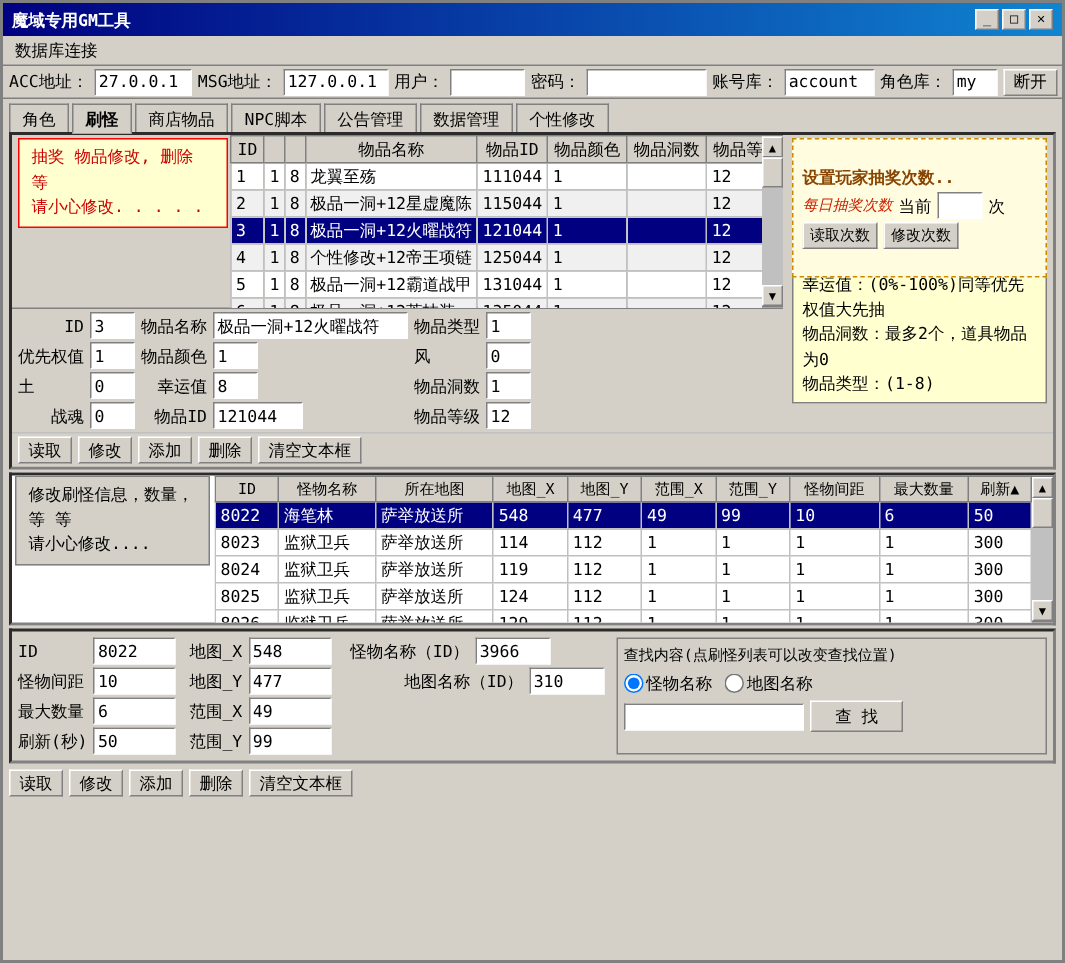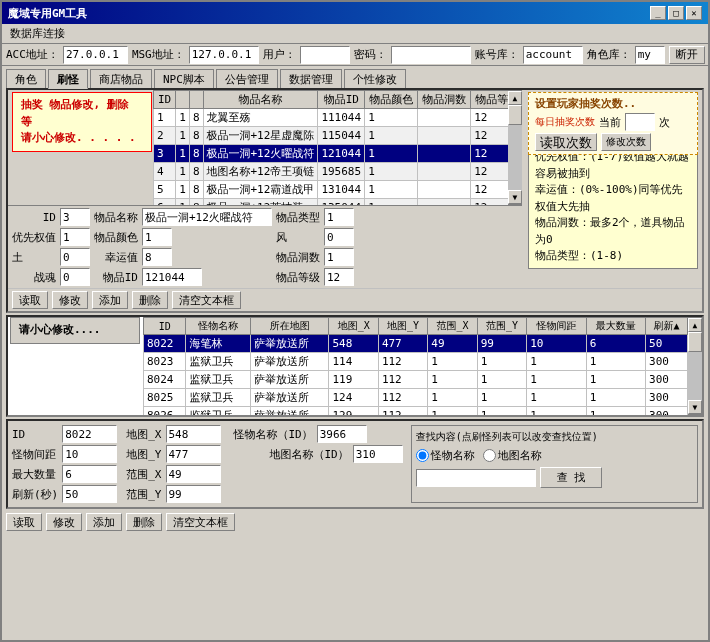--- a/index.html
+++ b/index.html
@@ -95,21 +95,20 @@
     .warning-box {
       border: 1px solid #ff0000;
       background: #ffffd0;
       padding: 4px 8px;
       font-size: 11px;
       color: #cc0000;
       position: absolute;
       left: 8px; top: 4px;
       z-index: 10;
       line-height: 1.5;
-      font-weight: bold;
     }
     
     .lower-table { width: 100%; border-collapse: collapse; font-size: 11px; }
     .lower-table th {
       background: #d4d0c8;
       border: 1px solid #808080;
       padding: 1px 3px;
       text-align: center;
       white-space: nowrap;
       font-weight: normal;
@@ -191,30 +190,30 @@
     <div class="tab">个性修改</div>
   </div>
 
   <div style="margin: 0 4px; border: 2px inset #808080; background: #d4d0c8; position: relative;">
 
     <div class="warning-box" style="left:4px; top:2px; width:140px;">
       <div>抽奖 物品修改, 删除 等</div>
       <div>请小心修改.  .  .  .  .</div>
     </div>
 
-    <div style="position:absolute; right:4px; top:2px; border:1px dashed #cc8800; background:#fffce0; padding:3px 6px; font-size:11px; z-index:10; width:170px;">
+    <div style="position:absolute; right:4px; top:2px; border:1px dashed #cc8800; background:#fffce0; padding:18px 6px; font-size:11px; z-index:10; width:170px;">
       <div style="color:#884400; font-weight:bold; margin-bottom:2px;">设置玩家抽奖次数..</div>
       <div style="display:flex; align-items:center; gap:4px; margin-bottom:2px;">
-        <span style="color:#cc2200; font-size:10px;">每日抽奖次数</span>
+        <span style="color:#cc2200; font-size:10px;font-style:italic;">每日抽奖次数</span>
         <span>当前</span>
         <input class="form-input" style="width: 30px;" value="">
         <span>次</span>
       </div>
       <div style="display:flex; gap:4px;">
-        <button class="btn" style="font-size:13px; padding:0 4px;">读取次数</button>
+        <button class="btn" style="font-size:10px; padding:0 4px;">读取次数</button>
         <button class="btn" style="font-size:10px; padding:0 4px;font-family:Liberation Serif, serif;">修改次数</button>
       </div>
     </div>
 
     <div style="display:flex; margin-left:145px; margin-right:180px; overflow:hidden; max-height:115px;">
       <div style="overflow:auto; flex:1; max-height:115px;">
         <table class="data-table" style="font-size:10px;">
           <thead>
             <tr>
               <th>ID</th>
@@ -256,22 +255,22 @@
                 <td>极品一洞+12火曜战符</td>
                 <td>121044</td>
                 <td>1</td>
                 <td></td>
                 <td>12</td>
               </tr>
               <tr>
                 <td>4</td>
                 <td>1</td>
                 <td>8</td>
-                <td>地图名称+12帝王项链</td>
-                <td>195685</td>
+                <td>个性修改+12帝王项链</td>
+                <td>125044</td>
                 <td>1</td>
                 <td></td>
                 <td>12</td>
               </tr>
               <tr>
                 <td>5</td>
                 <td>1</td>
                 <td>8</td>
                 <td>极品一洞+12霸道战甲</td>
                 <td>131044</td>
@@ -345,20 +344,21 @@
       <button class="btn">修改</button>
       <button class="btn">添加</button>
       <button class="btn">删除</button>
       <button class="btn">清空文本框</button>
     </div>
   </div>
 
   <div style="margin: 2px 4px 0; border: 2px inset #808080; background: white; position: relative;">
 
     <div class="warning-box" style="left:2px; top:0px; width:130px; border-color:#808080; background:#d4d0c8; color:#000;">
+      <div>修改刷怪信息，数量，等 等</div>
       <div>请小心修改....</div>
     </div>
 
     <div style="display:flex; margin-left:135px;">
       <div style="flex:1; overflow:hidden; max-height:98px;">
         <table class="lower-table" style="font-size:10px; width:100%;">
           <thead>
             <tr>
               <th>ID</th>
               <th>怪物名称</th>

